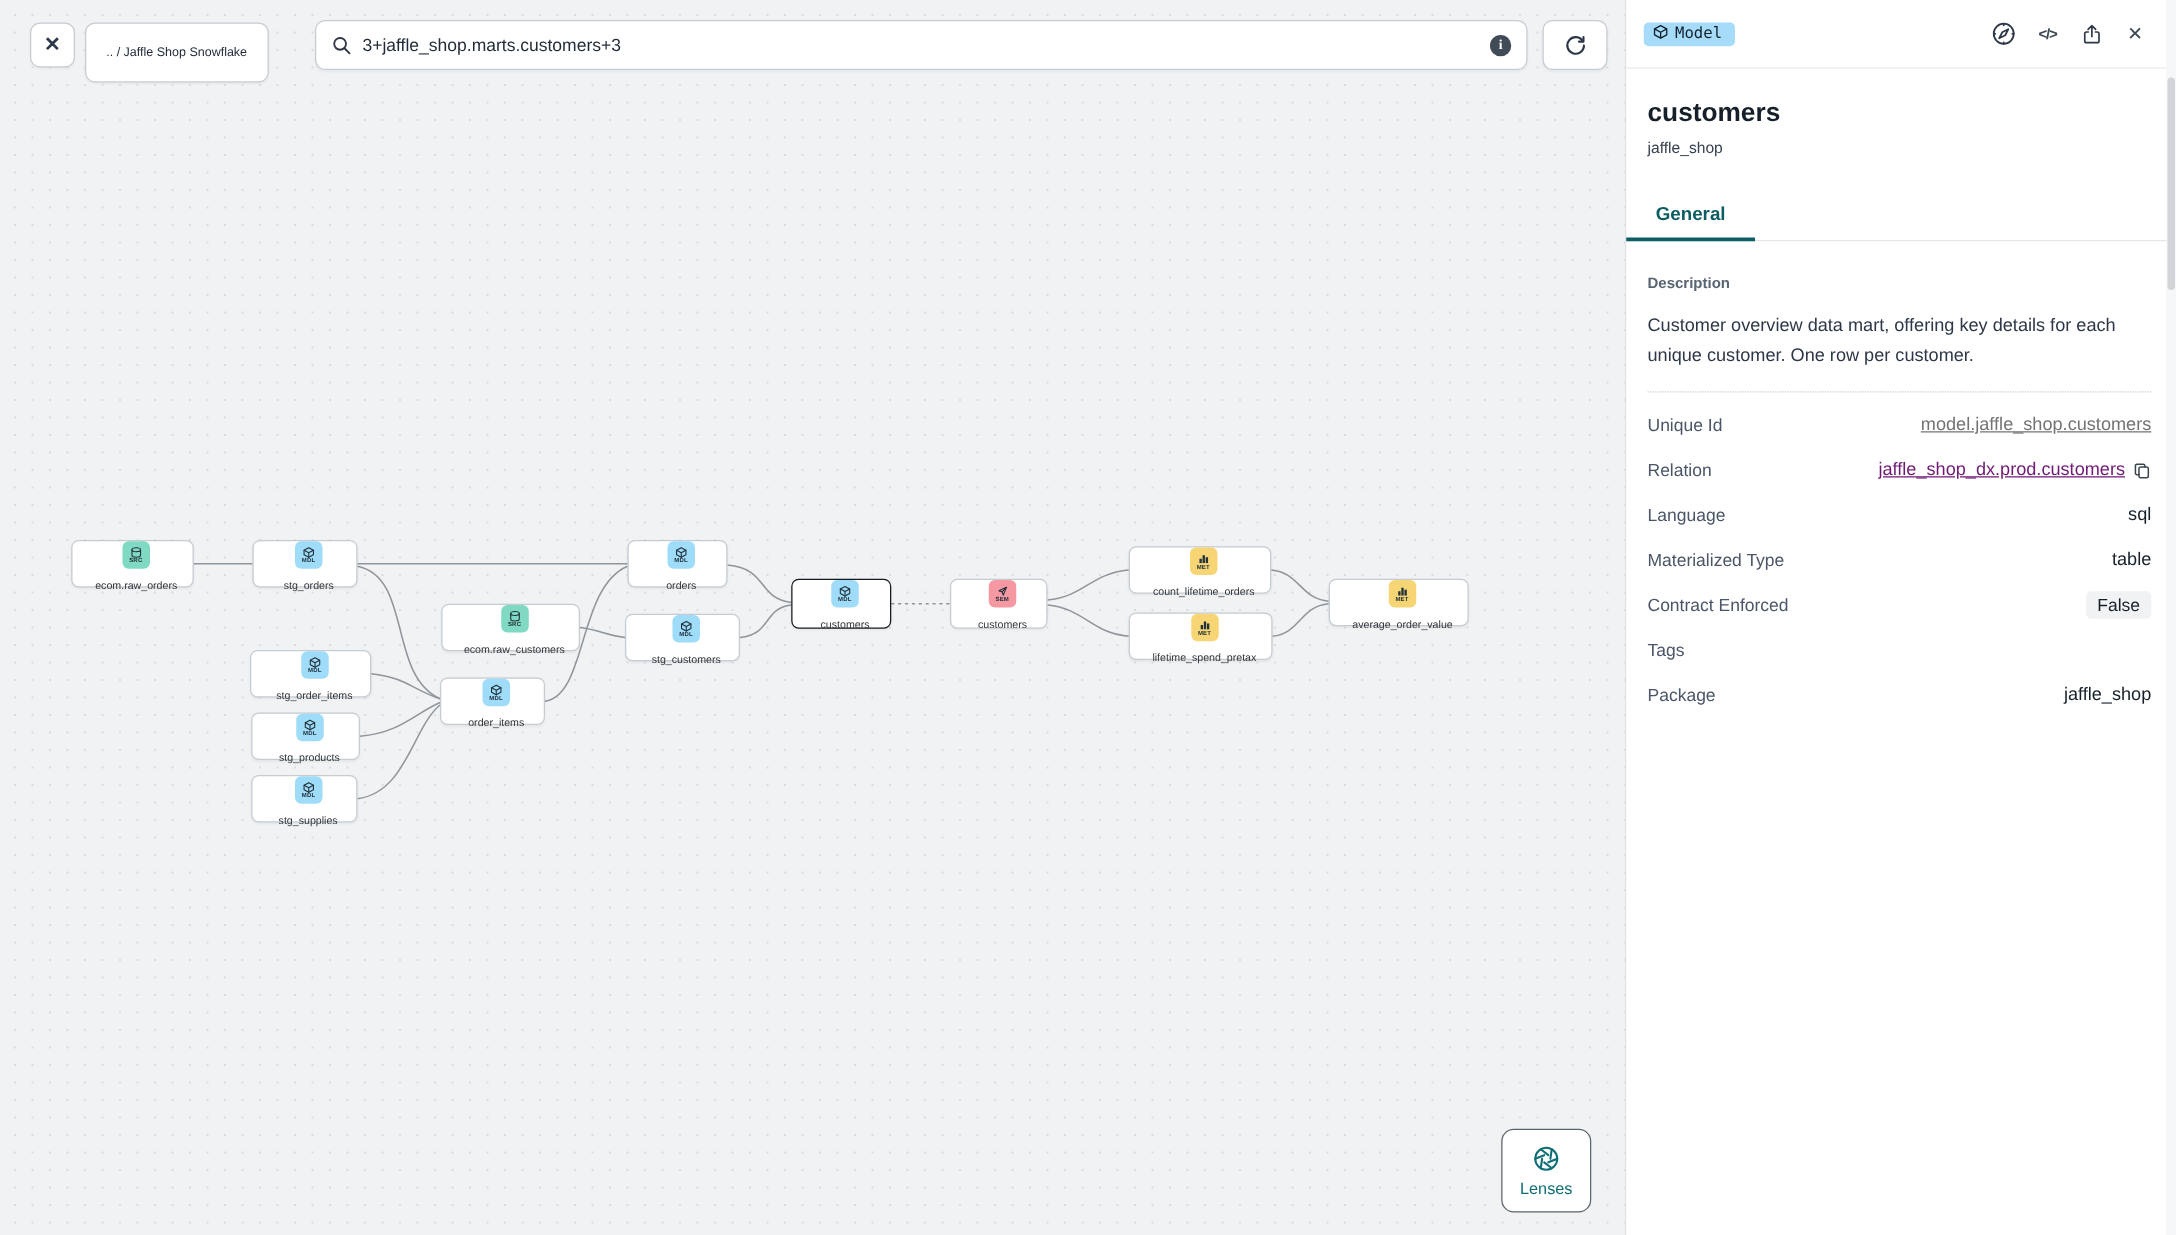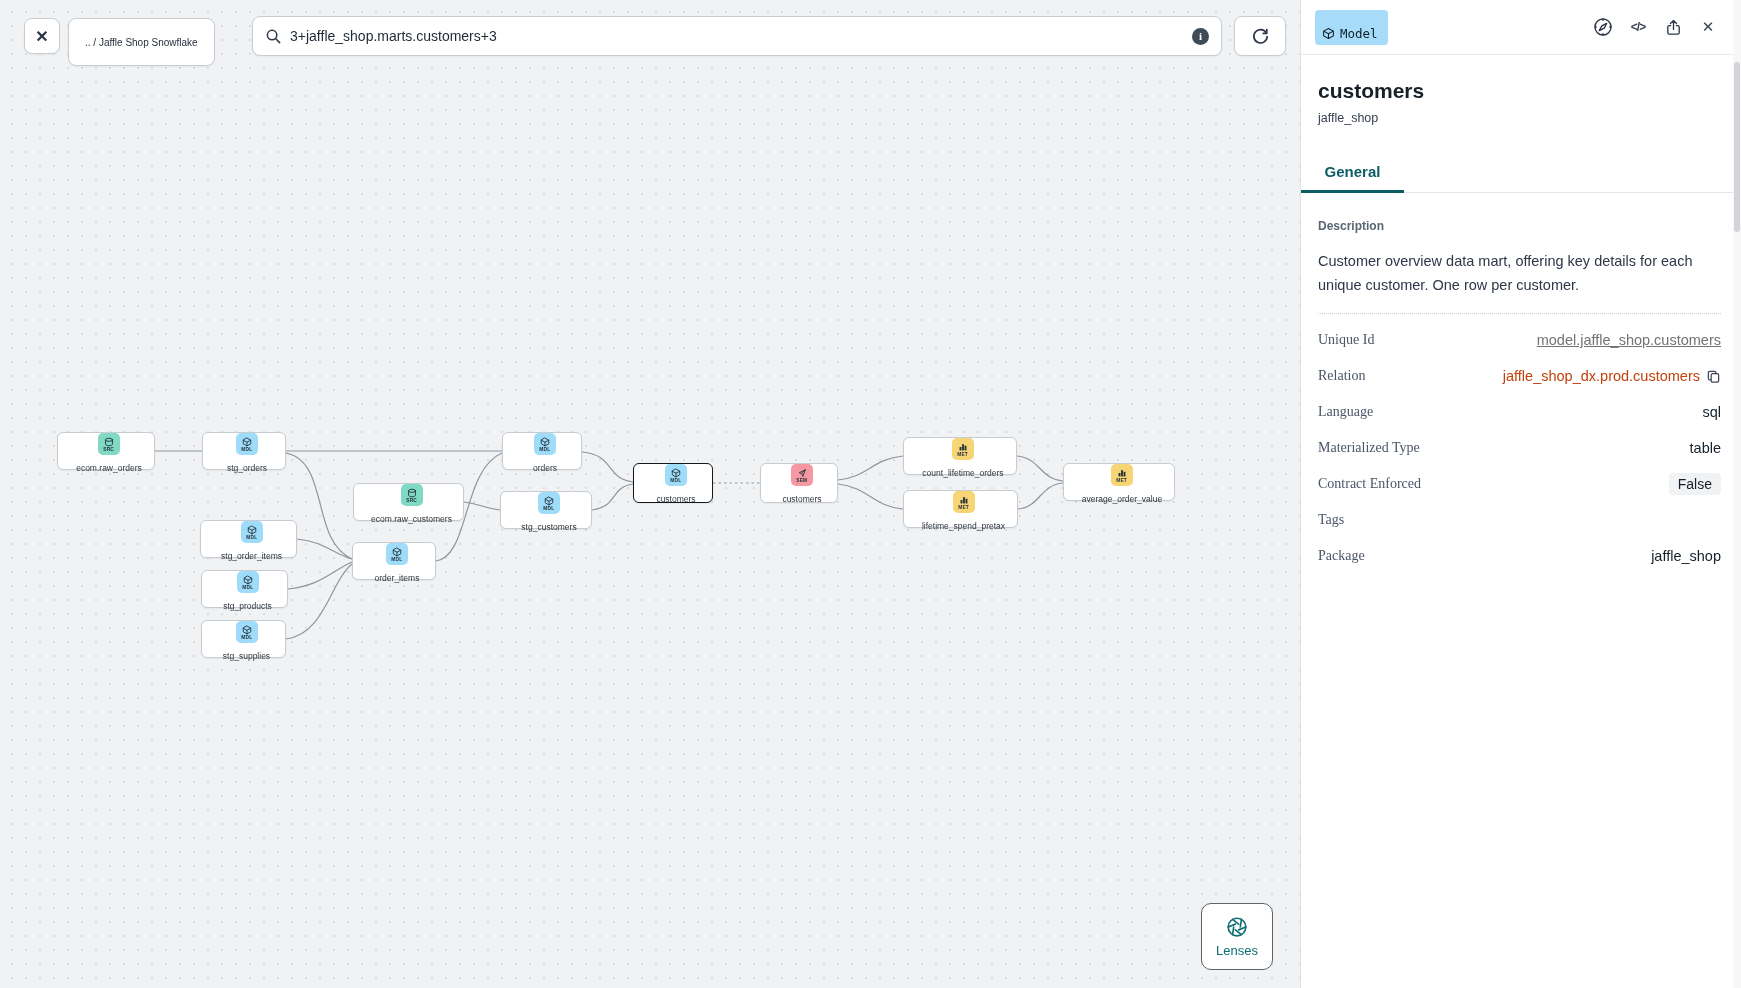--- a/index.html
+++ b/index.html
@@ -78,21 +78,21 @@
     border-left:1px solid #dfe1e4;
   }
   .panel-scroll-track { position:absolute; right:0; top:0; width:8px; height:988px; background:#f6f7f8; }
   .panel-scroll-thumb { position:absolute; right:1px; top:62px; width:6px; height:170px; background:#d2d4d7; border-radius:3px; cursor:pointer; }
 
   .panel-header {
     height:55px; border-bottom:1px solid #e8eaec; display:flex; align-items:center;
     padding:0 22px 0 14px; justify-content:space-between;
   }
   .type-badge {
-    background:#a6dcfa; color:#10212b; border-radius:4px; padding:16px 10px 4px 7px;
+    background:#a6dcfa; color:#10212b; border-radius:4px; padding:0 10px 4px 7px;
     font-family:"DejaVu Sans Mono",monospace; font-size:12.5px;
     display:flex; align-items:center; gap:5px;
   }
   .type-badge svg { stroke:#10212b; stroke-width:1.3; fill:none; stroke-linejoin:round; }
   .panel-actions { display:flex; align-items:center; gap:13px; color:#3c4653; }
   .panel-actions .act { cursor:pointer; display:flex; align-items:center; justify-content:center; width:22px; height:22px; }
   .code-glyph { font-size:12px; font-weight:bold; color:#3c4653; letter-spacing:-1px; }
   .panel-x { font-size:15px; color:#3c4653; }
 
   .panel-title-block { padding:24px 20px 0 17px; }
@@ -106,24 +106,24 @@
   }
   .tab.active::after { content:""; position:absolute; left:0; right:0; bottom:-1px; height:3px; background:#0d5d64; }
 
   .panel-content { padding:26px 20px 0 17px; }
   .desc-label { font-size:12px; font-weight:bold; color:#5a6572; }
   .desc-body { margin-top:16px; font-size:14.5px; line-height:24px; color:#2d3748; }
   .dotted-sep { margin-top:16px; border-bottom:1.5px dotted #c9ccd0; }
 
   .fields { margin-top:8px; }
   .frow { display:flex; align-items:center; justify-content:space-between; min-height:36px; }
-  .flabel { font-size:14px; color:#4a5568;font-family:Liberation Serif, serif; }
+  .flabel { font-size:14px; color:#4a5568; }
   .fvalue { font-size:14.5px; color:#16202a; display:flex; align-items:center; gap:6px; }
   .fvalue.link a, .fvalue.link { color:#737373; text-decoration:underline; cursor:pointer; }
-  .fvalue.teal { color:#c2410c; }
+  .fvalue.teal { color:#701a75;text-decoration:underline; }
   .gray-badge { background:#f1f2f4; border-radius:4px; padding:3px 9px; font-size:14px; color:#16202a; }
   .success-pill {
     background:#ddf4e2; border:1px solid #a3e0b2; color:#2e7d4f; border-radius:14px;
     padding:4px 14px; font-size:14px;
   }
   .copy-btn { cursor:pointer; display:flex; align-items:center; }
   .copy-btn svg { stroke:#3c4653; stroke-width:1.3; fill:none; stroke-linejoin:round; stroke-linecap:round; }
 </style>
 </head>
 <body>

